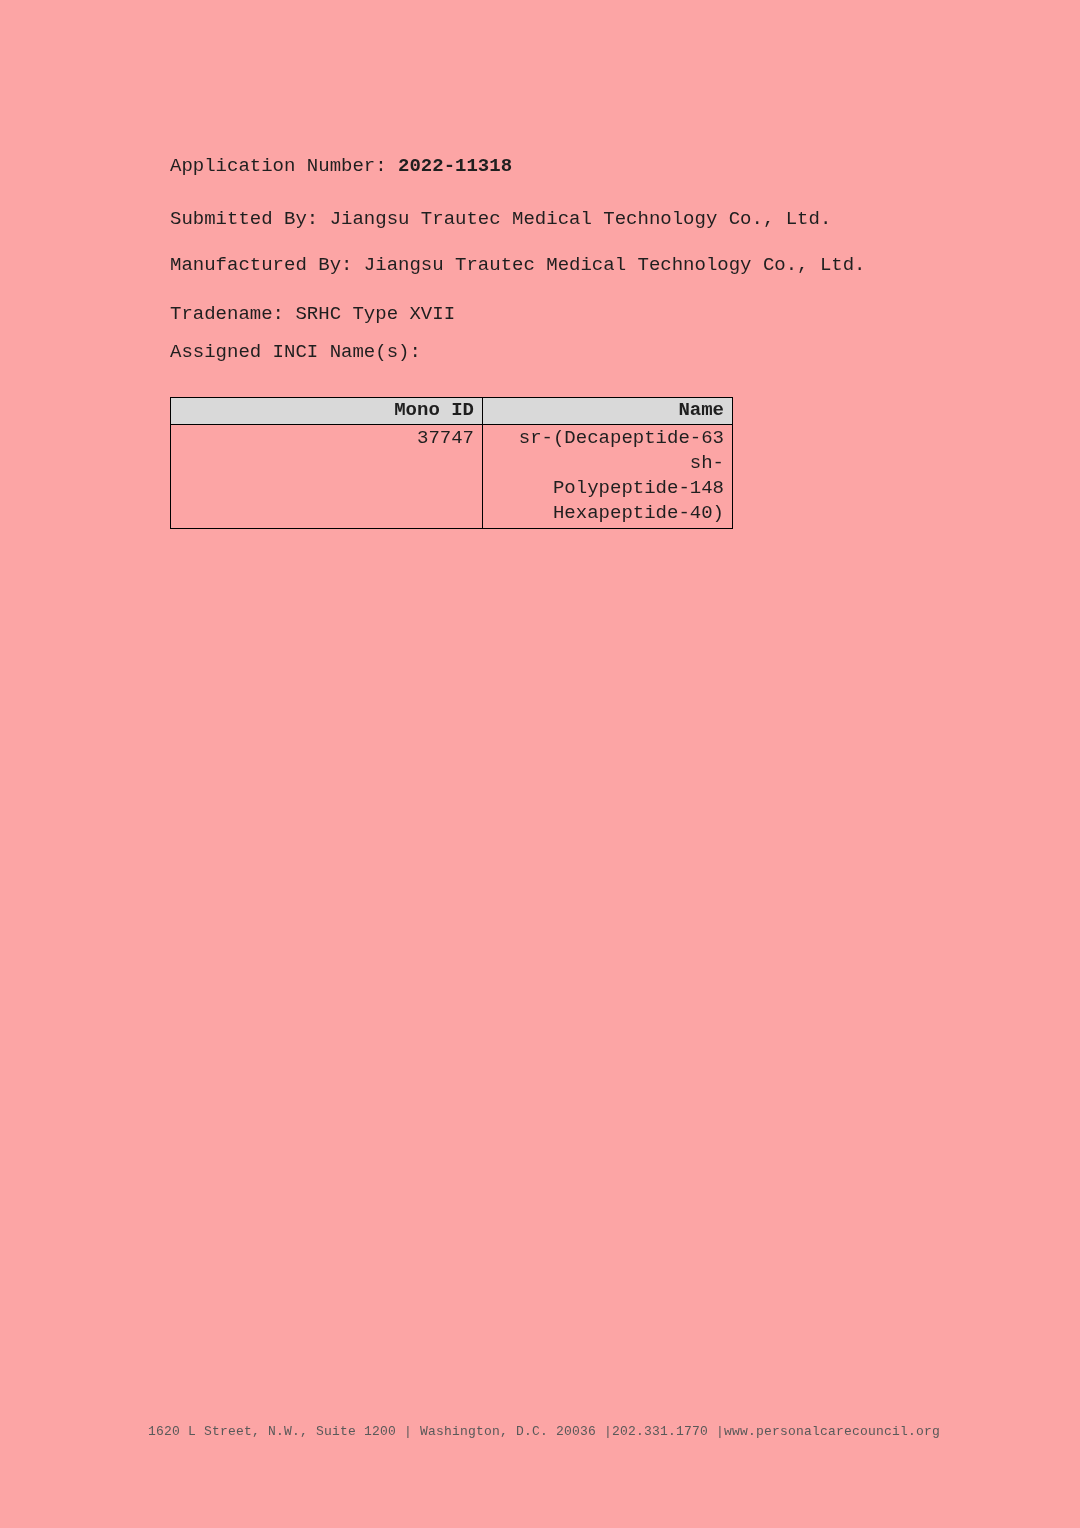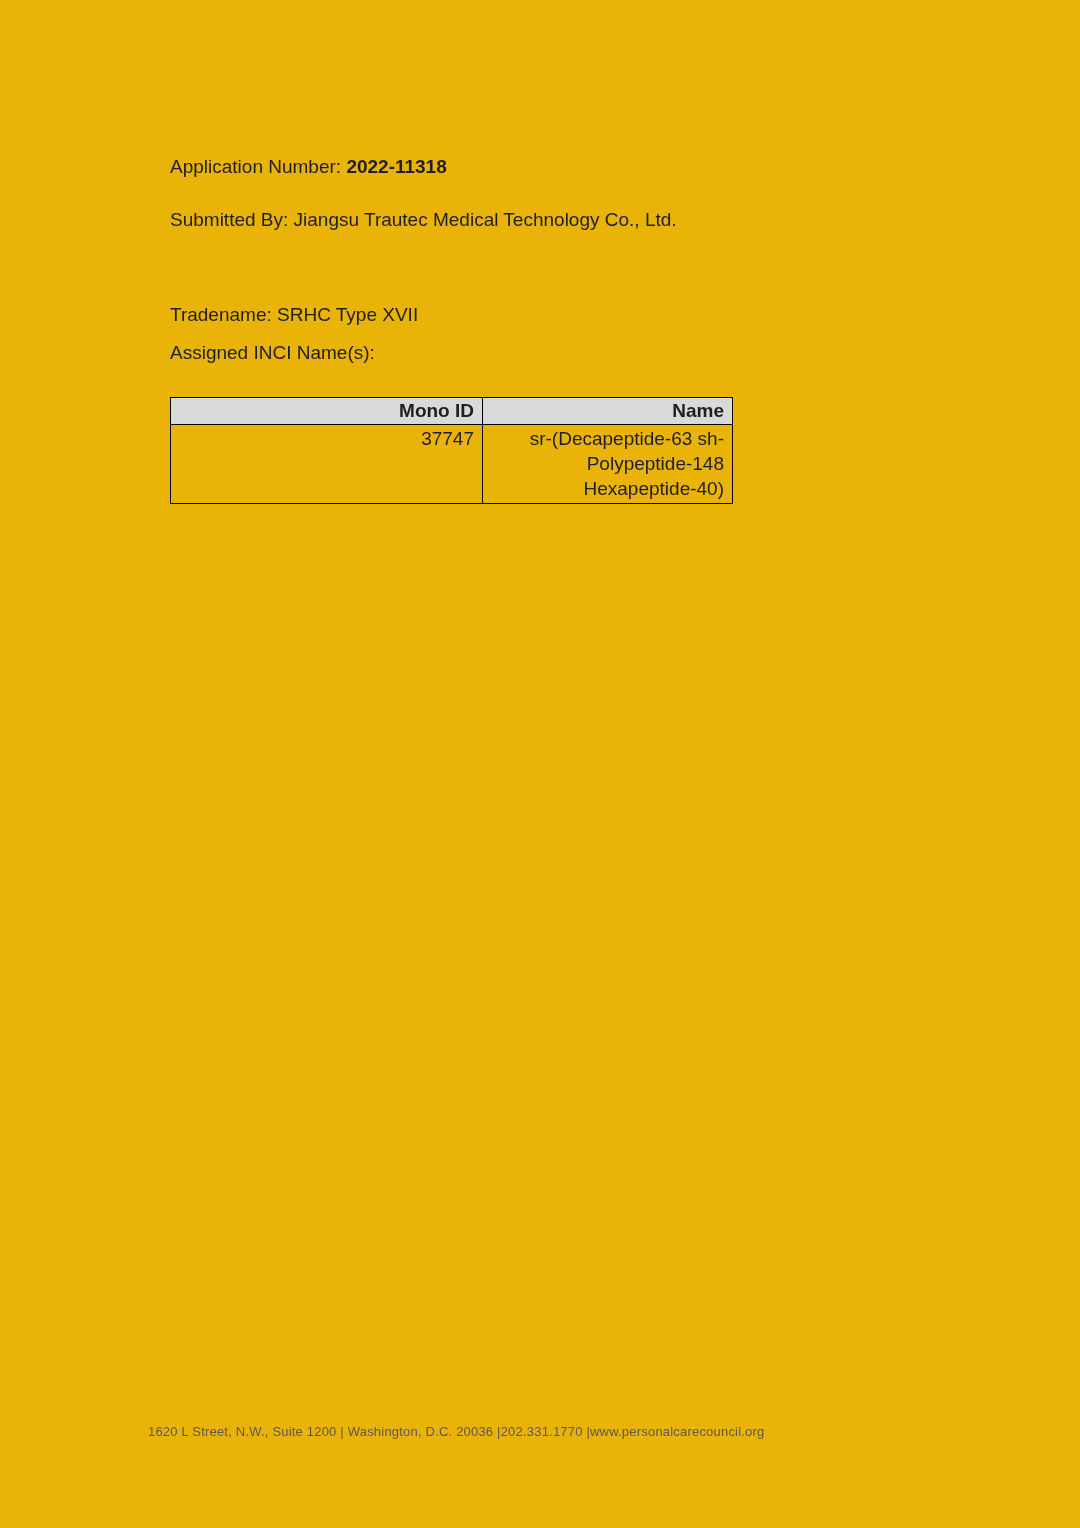--- a/index.html
+++ b/index.html
@@ -1,21 +1,21 @@
 <!DOCTYPE html>
 <html><head>
 <meta charset="utf-8">
 <style>
   html, body { margin: 0; padding: 0; background: #ffffff; }
   .page {
     position: relative;
     width: 1080px;
     height: 1528px;
-    background: #eab308;
-    font-family: Liberation Sans, sans-serif;
+    background: #fca5a5;
+    font-family: Liberation Mono, monospace;
     color: #1f1f1f;
     overflow: hidden;
   }
   .para {
     position: absolute;
     left: 170px;
     margin: 0;
     font-size: 19px;
     line-height: 23px;
     color: #1f1f1f;
@@ -65,20 +65,21 @@
 </style>
 </head>
 <body>
 
 <div class="page">
 
   <p class="para" style="top:155px"><span>Application Number: </span><strong>2022-11318</strong></p>
 
   <p class="para" style="top:208px">Submitted By: Jiangsu Trautec Medical Technology Co., Ltd.</p>
 
+  <p class="para" style="top:254px">Manufactured By: Jiangsu Trautec Medical Technology Co., Ltd.</p>
 
   <p class="para" style="top:303px">Tradename: SRHC Type XVII</p>
 
   <p class="para" style="top:341px">Assigned INCI Name(s):</p>
 
   <table class="inci-table">
     <thead>
       <tr>
         <th class="col-id">Mono ID</th>
         <th class="col-name">Name</th>

